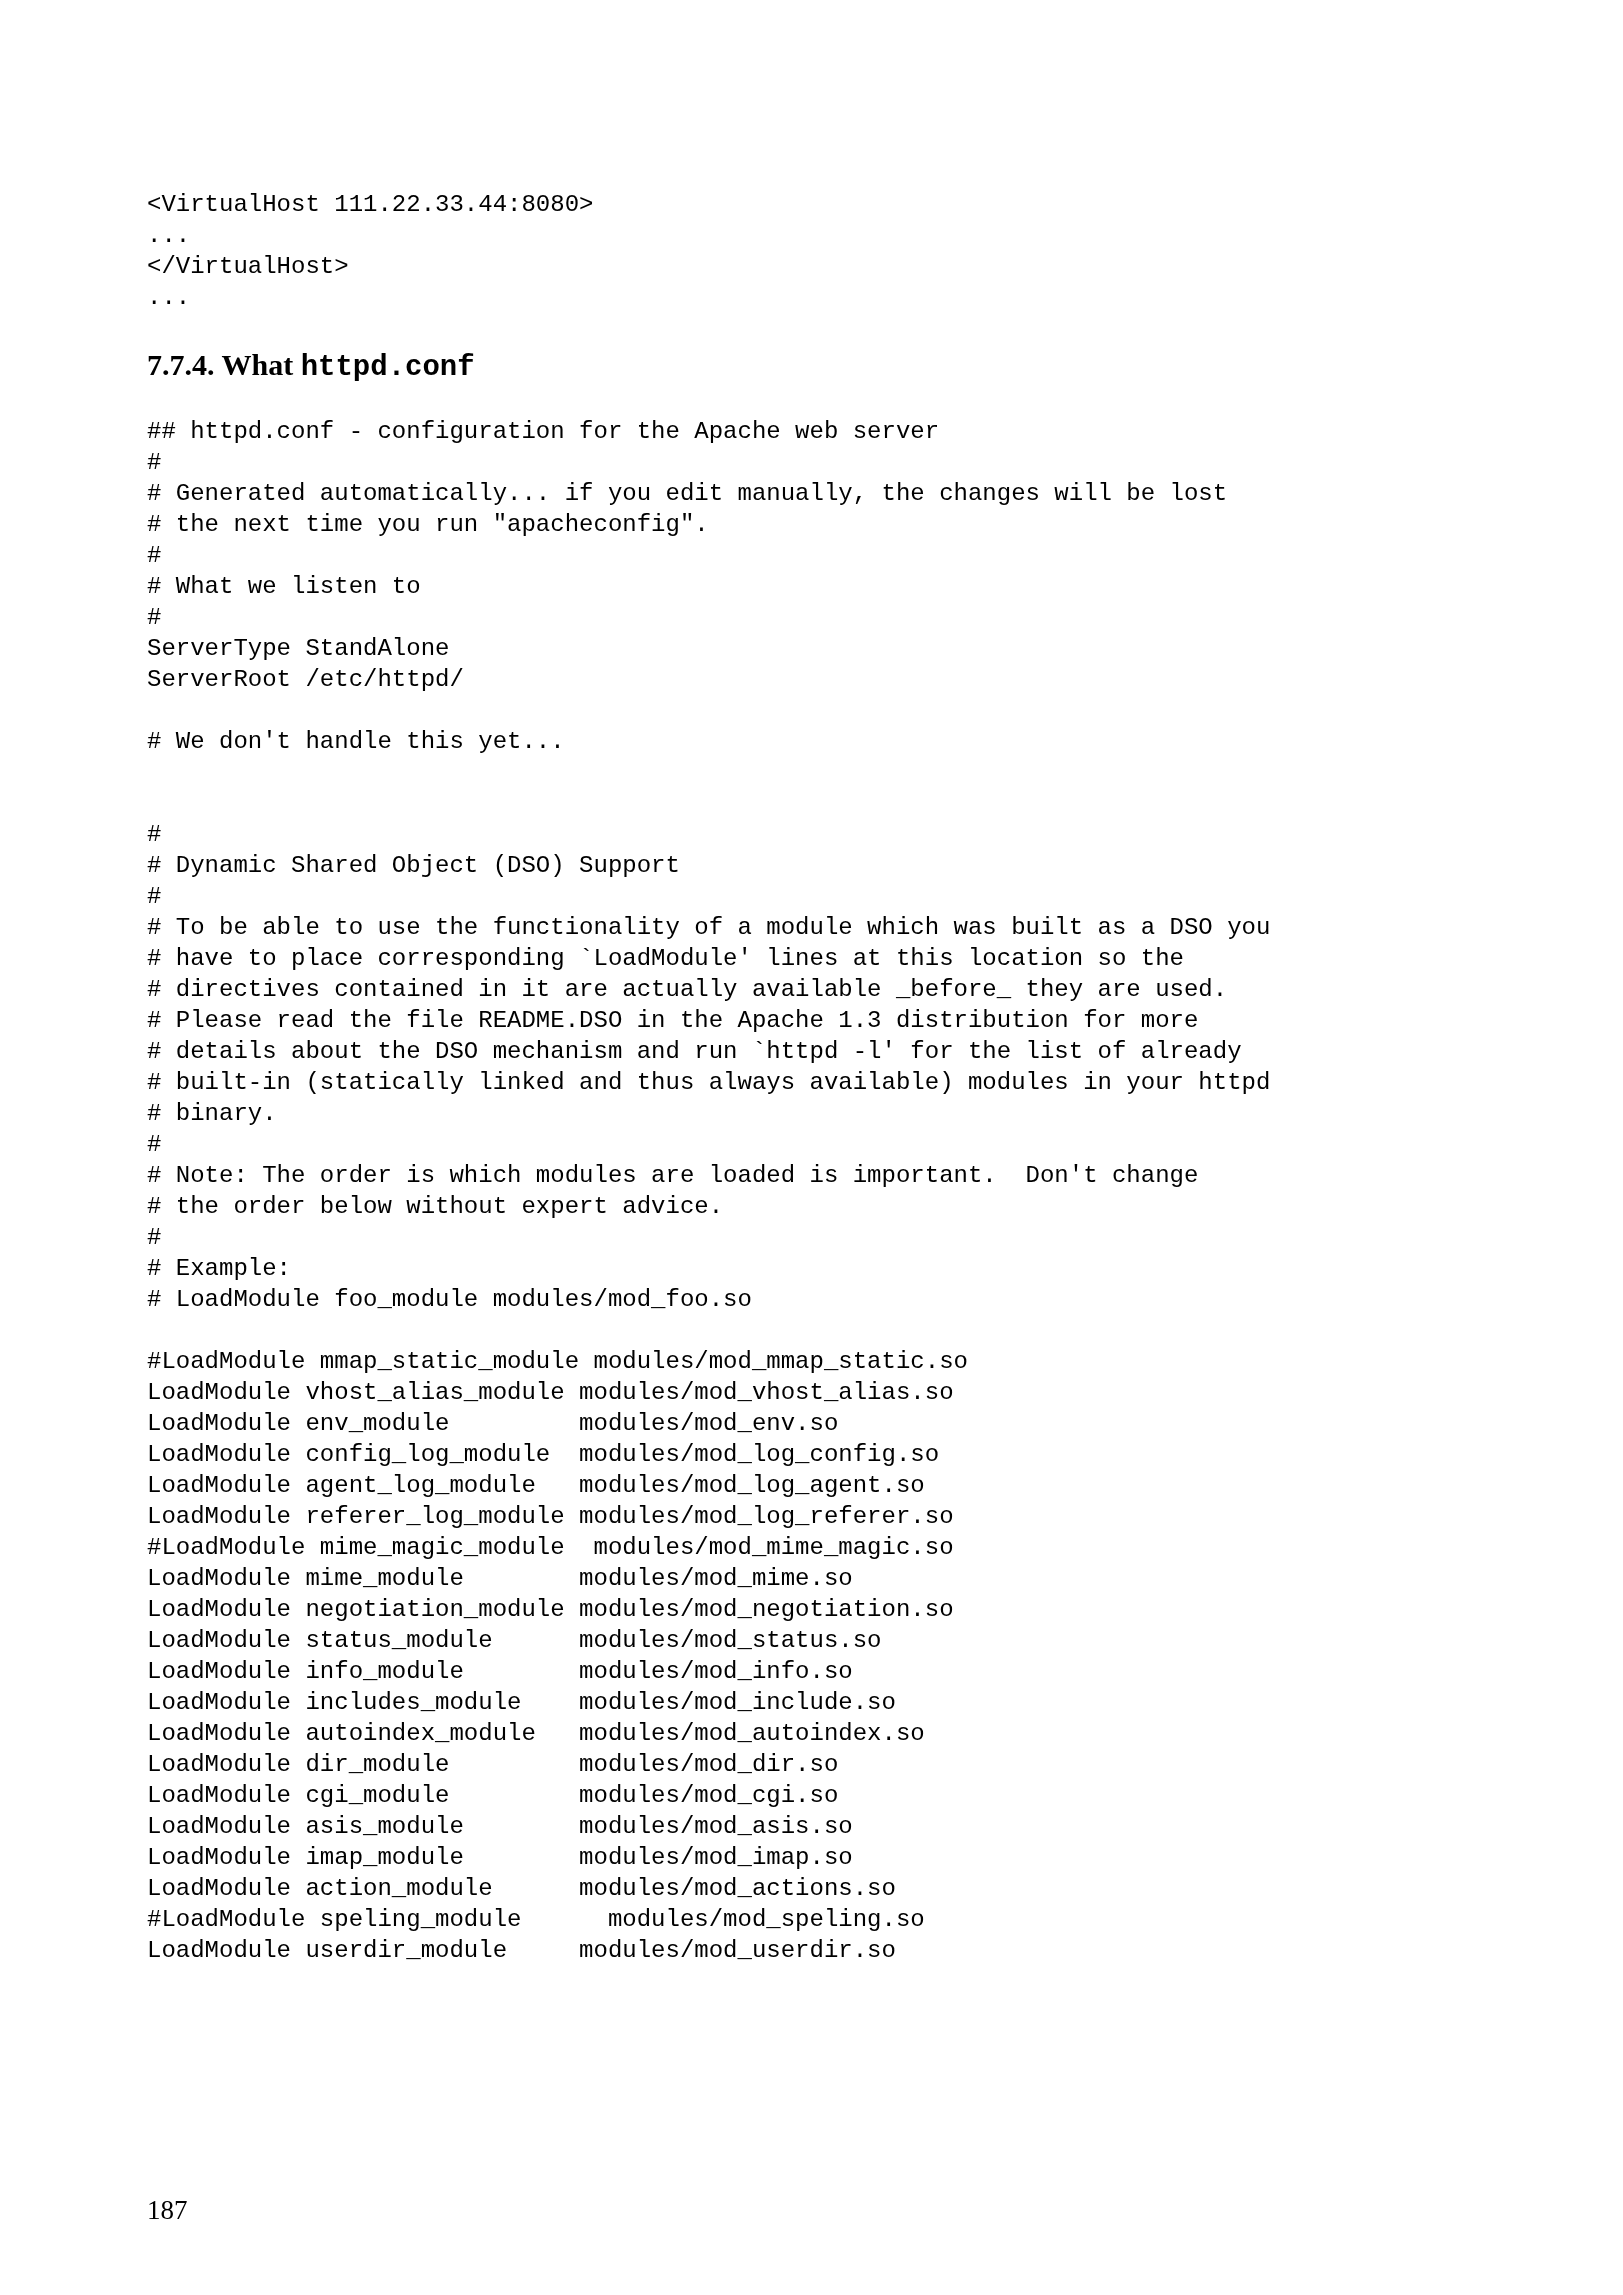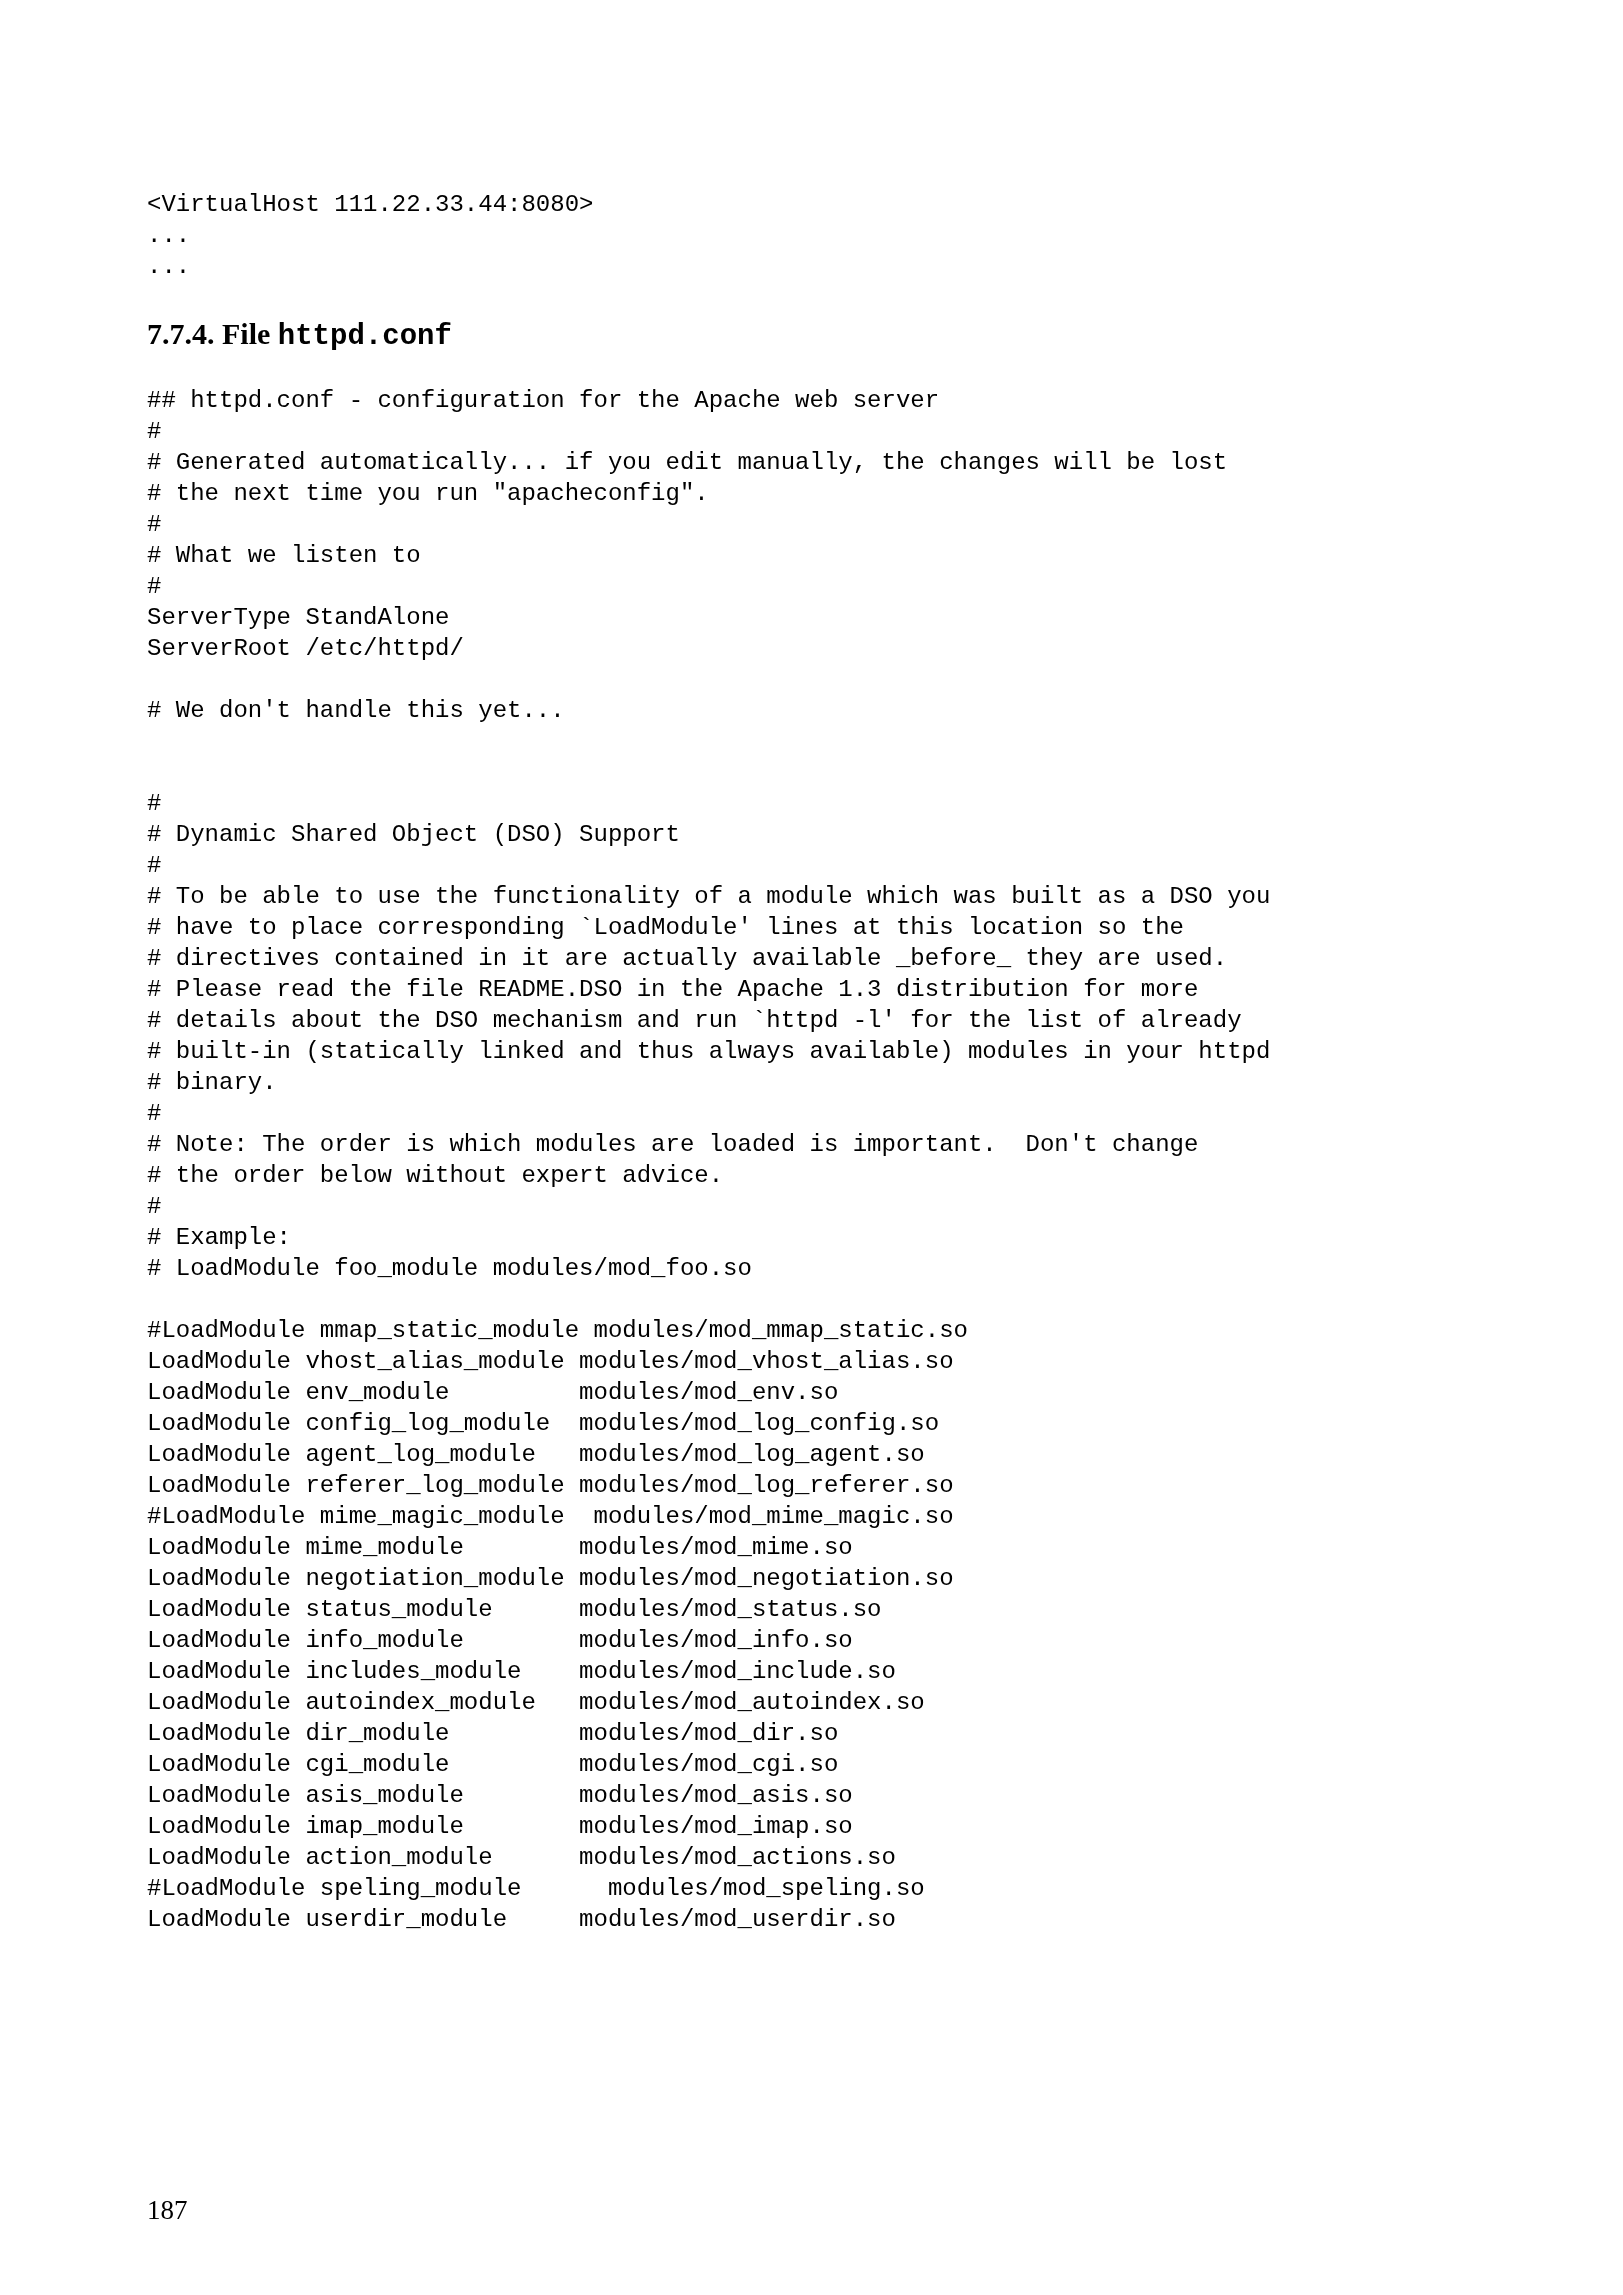--- a/index.html
+++ b/index.html
@@ -92,24 +92,24 @@
     line-height: 1;
   }
 </style>
 </head>
 <body>
 
 <div class="page">
 
   <div class="content">
 
-    <pre class="codeblock" id="intro-code"><span class="ln">&lt;VirtualHost 111.22.33.44:8080&gt;</span><span class="ln">...</span><span class="ln">...</span></pre>
+    <pre class="codeblock" id="intro-code"><span class="ln">&lt;VirtualHost 111.22.33.44:8080&gt;</span><span class="ln">...</span><span class="ln">&lt;/VirtualHost&gt;</span><span class="ln">...</span></pre>
 
     <h3 class="section-heading">
-      <span class="num">7.7.4. File</span><span class="num"> </span><span class="mono">httpd.conf</span>
+      <span class="num">7.7.4. What</span><span class="num"> </span><span class="mono">httpd.conf</span>
     </h3>
 
 
     <pre class="codeblock" id="conf-code"><span class="ln">## httpd.conf - configuration for the Apache web server</span><span class="ln">#</span><span class="ln"># Generated automatically... if you edit manually, the changes will be lost</span><span class="ln"># the next time you run "apacheconfig".</span><span class="ln">#</span><span class="ln"># What we listen to</span><span class="ln">#</span><span class="ln">ServerType StandAlone</span><span class="ln">ServerRoot /etc/httpd/</span><span class="ln">&nbsp;</span><span class="ln"># We don't handle this yet...</span><span class="ln">&nbsp;</span><span class="ln">&nbsp;</span><span class="ln">#</span><span class="ln"># Dynamic Shared Object (DSO) Support</span><span class="ln">#</span><span class="ln"># To be able to use the functionality of a module which was built as a DSO you</span><span class="ln"># have to place corresponding `LoadModule' lines at this location so the</span><span class="ln"># directives contained in it are actually available _before_ they are used.</span><span class="ln"># Please read the file README.DSO in the Apache 1.3 distribution for more</span><span class="ln"># details about the DSO mechanism and run `httpd -l' for the list of already</span><span class="ln"># built-in (statically linked and thus always available) modules in your httpd</span><span class="ln"># binary.</span><span class="ln">#</span><span class="ln"># Note: The order is which modules are loaded is important.  Don't change</span><span class="ln"># the order below without expert advice.</span><span class="ln">#</span><span class="ln"># Example:</span><span class="ln"># LoadModule foo_module modules/mod_foo.so</span><span class="ln">&nbsp;</span><span class="ln">#LoadModule mmap_static_module modules/mod_mmap_static.so</span><span class="ln">LoadModule vhost_alias_module modules/mod_vhost_alias.so</span><span class="ln">LoadModule env_module         modules/mod_env.so</span><span class="ln">LoadModule config_log_module  modules/mod_log_config.so</span><span class="ln">LoadModule agent_log_module   modules/mod_log_agent.so</span><span class="ln">LoadModule referer_log_module modules/mod_log_referer.so</span><span class="ln">#LoadModule mime_magic_module  modules/mod_mime_magic.so</span><span class="ln">LoadModule mime_module        modules/mod_mime.so</span><span class="ln">LoadModule negotiation_module modules/mod_negotiation.so</span><span class="ln">LoadModule status_module      modules/mod_status.so</span><span class="ln">LoadModule info_module        modules/mod_info.so</span><span class="ln">LoadModule includes_module    modules/mod_include.so</span><span class="ln">LoadModule autoindex_module   modules/mod_autoindex.so</span><span class="ln">LoadModule dir_module         modules/mod_dir.so</span><span class="ln">LoadModule cgi_module         modules/mod_cgi.so</span><span class="ln">LoadModule asis_module        modules/mod_asis.so</span><span class="ln">LoadModule imap_module        modules/mod_imap.so</span><span class="ln">LoadModule action_module      modules/mod_actions.so</span><span class="ln">#LoadModule speling_module      modules/mod_speling.so</span><span class="ln">LoadModule userdir_module     modules/mod_userdir.so</span></pre>
 
   </div>
 
   <div class="page-number">187</div>
 
 </div>

